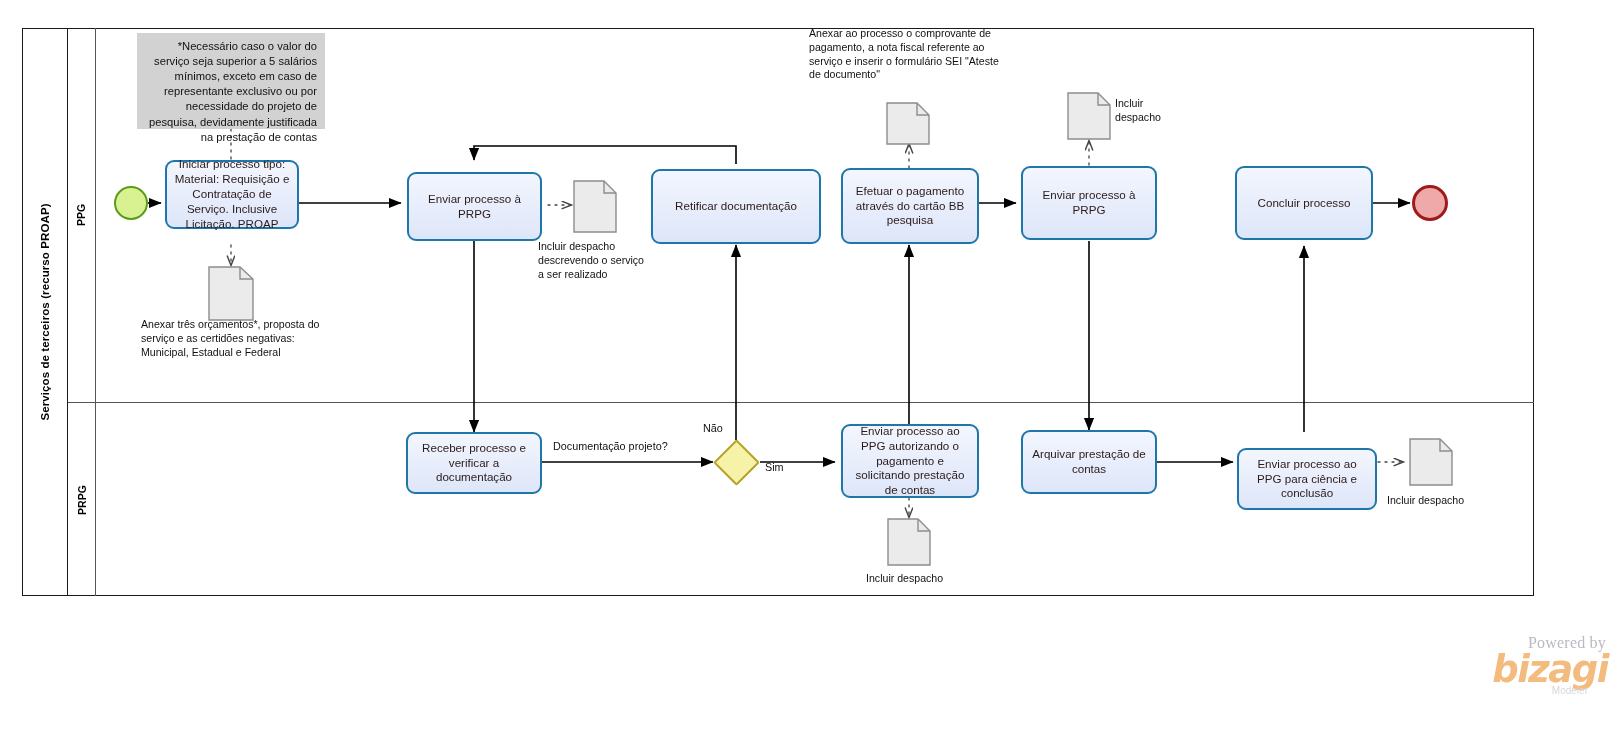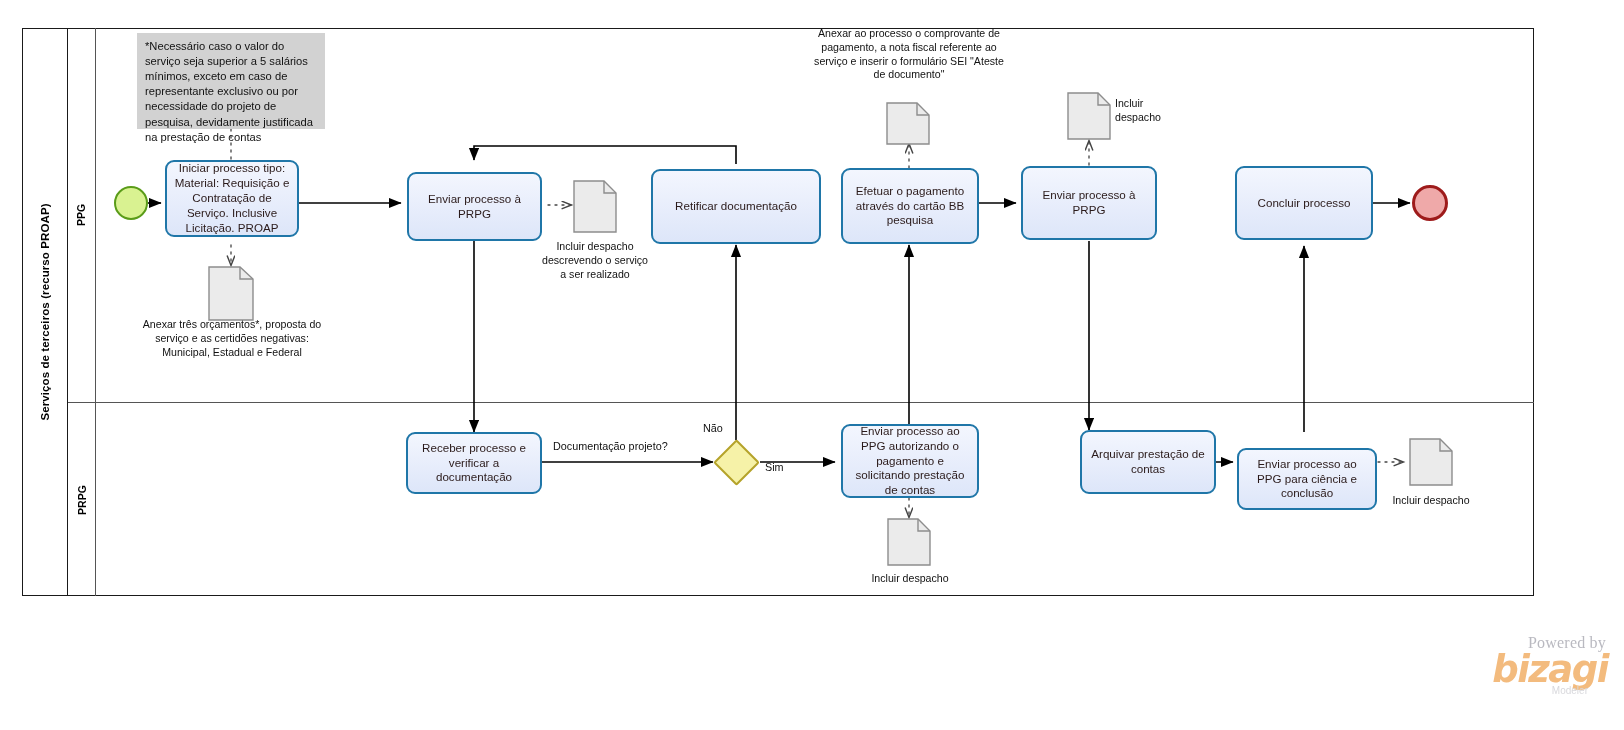--- a/index.html
+++ b/index.html
@@ -111,29 +111,29 @@
     position: absolute;
   }
   .doc svg { display:block; }
 
   
   .anno-text {
     position: absolute;
     font-size: 10.6px;
     line-height: 1.30;
     color: #111;
-    text-align: center;
+    text-align: left;
   }
   .anno-box {
     position: absolute;
     background: #d2d2d2;
     color: #111;
     font-size: 11.2px;
     line-height: 1.35;
-    text-align: left;
+    text-align: right;
     padding: 6px 8px;
     box-sizing: border-box;
   }
   .edge-label {
     position: absolute;
     font-size: 10.8px;
     color: #111;
     white-space: nowrap;
   }
 
@@ -243,21 +243,21 @@
     <line x1="1089" y1="165" x2="1089" y2="140" stroke="#444" stroke-width="1.3" stroke-dasharray="2,5" stroke-linecap="round" marker-end="url(#openarrowup)"></line>
 
     <line x1="909" y1="498" x2="909" y2="518" stroke="#444" stroke-width="1.3" stroke-dasharray="2,5" stroke-linecap="round" marker-end="url(#openarrow)"></line>
 
     <line x1="1378" y1="462" x2="1404" y2="462" stroke="#444" stroke-width="1.3" stroke-dasharray="2,5" stroke-linecap="round" marker-end="url(#openarrow)"></line>
   </svg>
 
   <div class="event event-start" style="left:114px; top:186px; width:34px; height:34px;"></div>
   <div class="event event-end" style="left:1412px; top:185px; width:36px; height:36px;"></div>
 
-  <div class="task" style="left:165px; top:160px; width:134px; height:77px;">
+  <div class="task" style="left:165px; top:160px; width:134px; height:69px;">
     <span>Iniciar processo tipo: Material: Requisição e Contratação de Serviço. Inclusive Licitação. PROAP</span>
   </div>
 
   <div class="task" style="left:407px; top:172px; width:135px; height:69px;">
     <span>Enviar processo à PRPG</span>
   </div>
 
   <div class="task" style="left:651px; top:169px; width:170px; height:75px;">
     <span>Retificar documentação</span>
   </div>
@@ -275,21 +275,21 @@
   </div>
 
   <div class="task" style="left:406px; top:432px; width:136px; height:62px;">
     <span>Receber processo e verificar a documentação</span>
   </div>
 
   <div class="task" style="left:841px; top:424px; width:138px; height:74px;">
     <span>Enviar processo ao PPG autorizando o pagamento e solicitando prestação de contas</span>
   </div>
 
-  <div class="task" style="left:1080px; top:430px; width:136px; height:64px;">
+  <div class="task" style="left:1021px; top:430px; width:136px; height:64px;">
     <span>Arquivar prestação de contas</span>
   </div>
 
   <div class="task" style="left:1237px; top:448px; width:140px; height:62px;">
     <span>Enviar processo ao PPG para ciência e conclusão</span>
   </div>
 
   <div class="gateway" style="left:720px; top:446px; width:33px; height:33px;"></div>
   <div class="edge-label" style="left:553px; top:440px;">Documentação projeto?</div>
   <div class="edge-label" style="left:703px; top:422px;">Não</div>

